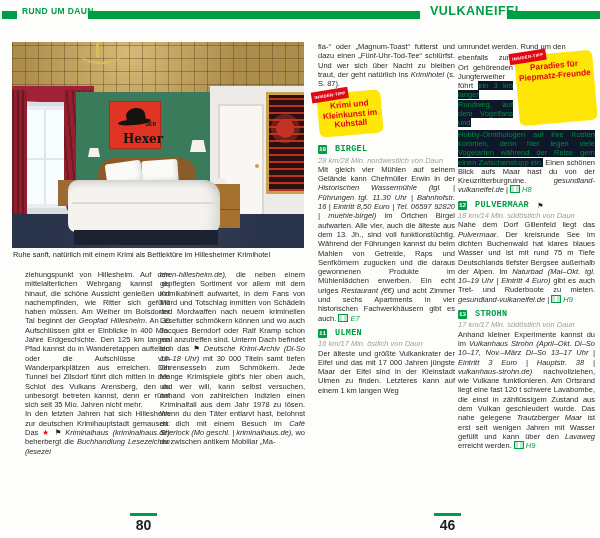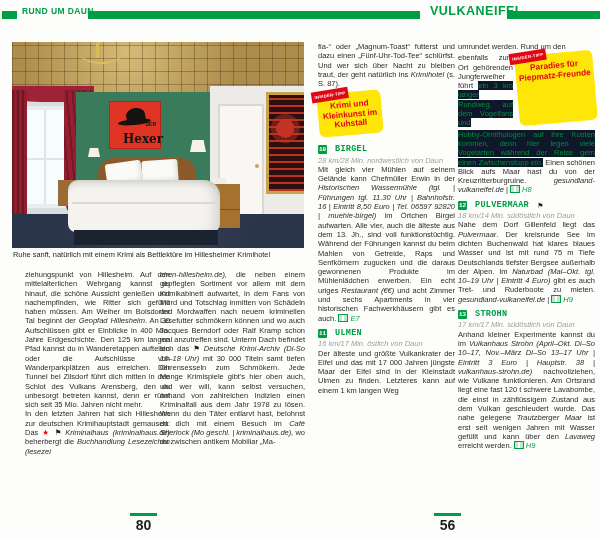--- a/index.html
+++ b/index.html
@@ -213,13 +213,13 @@
       <span class="sec-title">STROHN</span>
     </div>
     <p class="dist">17 km/17 Min. südöstlich von Daun</p>
     <p><span class="s-p">Anhand kleiner Experimente kannst du im </span><span class="s-i">Vulkanhaus Strohn (April–Okt. Di–So 10–17, Nov.–März Di–So 13–17 Uhr | Eintritt 3 Euro | Hauptstr. 38 | vulkanhaus-strohn.de)</span><span class="s-p"> nachvollziehen, wie Vulkane funktionieren. Am Ortsrand liegt eine fast 120 t schwere Lavabombe, die einst in zähflüssigem Zustand aus dem Vulkan geschleudert wurde. Das nahe gelegene </span><span class="s-i">Trautzberger Maar</span><span class="s-p"> ist erst seit wenigen Jahren mit Wasser gefüllt und kann über den </span><span class="s-i">Lavaweg</span><span class="s-p"> erreicht werden. </span><span class="s-map">H9</span></p>
   </div>
 </div>
 
 <div class="pgbar" id="pgbar-80"></div>
 <div class="pgnum" id="pg-80">80</div>
 <div class="pgbar" id="pgbar-81"></div>
-<div class="pgnum" id="pg-81">56</div>
+<div class="pgnum" id="pg-81">46</div>
 
 </body></html>

